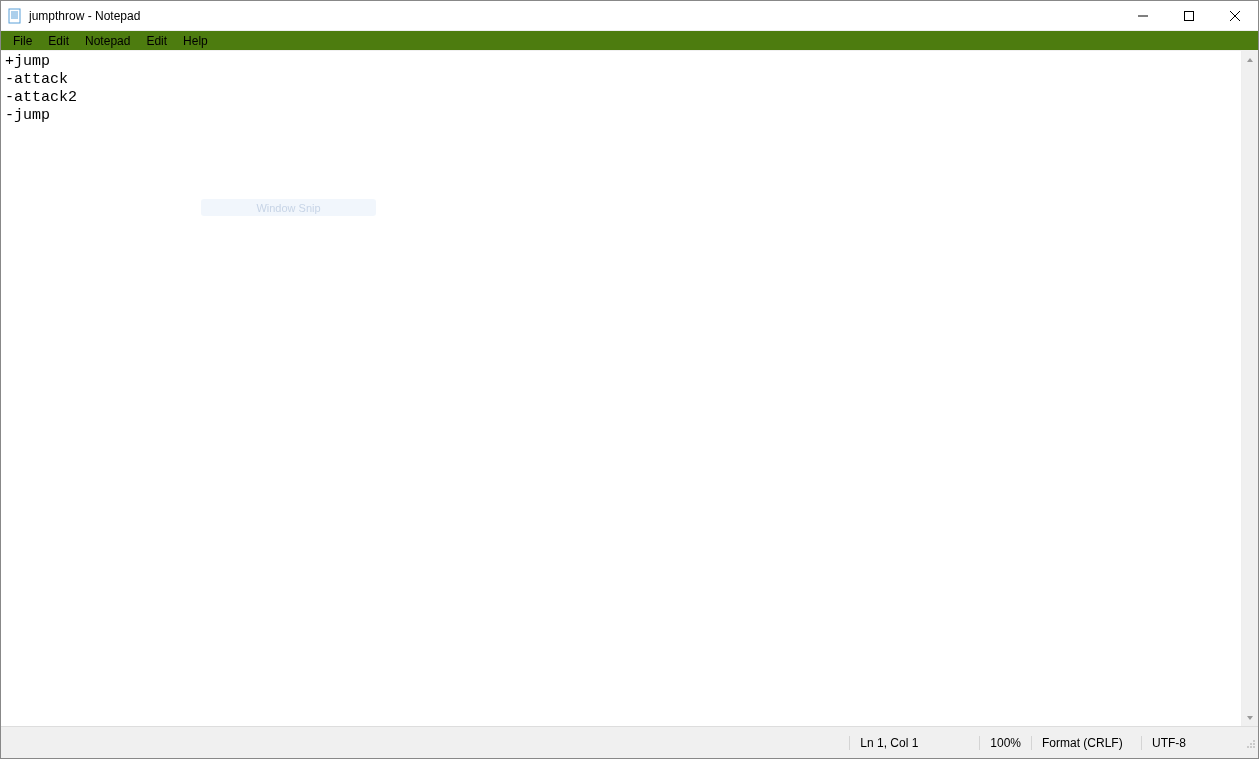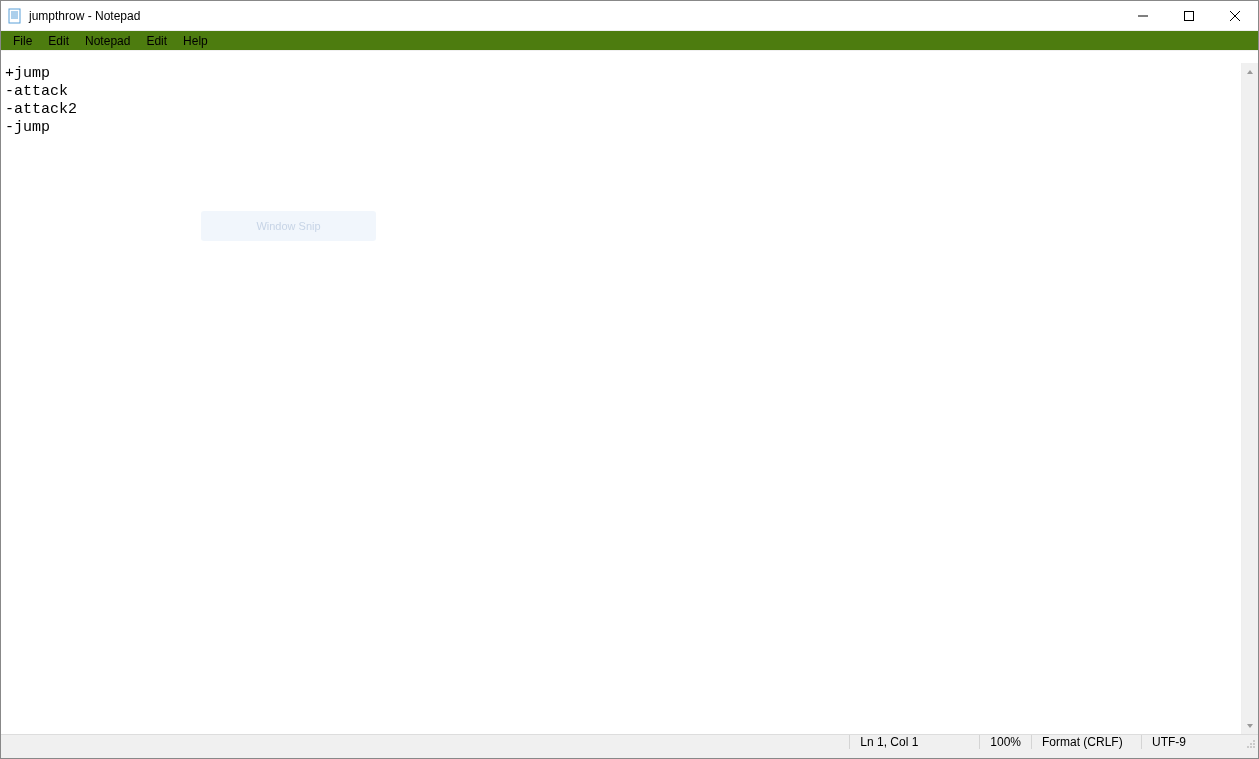--- a/index.html
+++ b/index.html
@@ -67,21 +67,20 @@
     padding: 2px 8px;
     font-size: 12px;
     color: #000;
     cursor: default;
   }
   .editor-area {
     flex: 1;
     position: relative;
     display: flex;
     background: #ffffff;
-    margin-top: 12px;
   }
   .text-content {
     flex: 1;
     padding: 2px 4px;
     font-family: Consolas, "Courier New", monospace;
     font-size: 15px;
     line-height: 1.2;
     white-space: pre;
     color: #000;
     outline: none;
@@ -99,25 +98,25 @@
   .scroll-arrow {
     height: 17px;
     display: flex;
     align-items: center;
     justify-content: center;
     font-size: 8px;
     color: #666;
   }
   .scroll-track { flex: 1; background: #f0f0f0; }
   .statusbar {
-    height: 24px;
+    height: 32px;
     background: #f0f0f0;
     border-top: 1px solid #ddd;
     display: flex;
-    align-items: flex-start;
+    align-items: center;
     font-size: 12px;
     color: #000;
   }
   .status-spacer { flex: 1; }
   .status-cell {
     border-left: 1px solid #d4d4d4;
     display: flex;
     align-items: center;
     padding: 0 10px;
     min-width: 60px;
@@ -131,21 +130,21 @@
     display: flex;
     align-items: flex-end;
     justify-content: flex-end;
     padding: 2px;
   }
   .watermark {
     position: absolute;
     left: 200px;
     top: 148px;
     width: 175px;
-    height: 30px;
+    height: 17px;
     background: rgba(200,220,245,0.25);
     border-radius: 3px;
     pointer-events: none;
     display: flex;
     align-items: center;
     justify-content: center;
     color: rgba(120,150,190,0.35);
     font-size: 11px;
     font-family: "Segoe UI", sans-serif;
   }
@@ -215,21 +214,21 @@
         </svg>
     </div>
   </div>
 </div>
 
 <div class="statusbar">
   <div class="status-spacer"></div>
   <div class="status-cell ln">Ln 1, Col 1</div>
   <div class="status-cell zoom">100%</div>
   <div class="status-cell eol">Format (CRLF)</div>
-  <div class="status-cell enc">UTF-9</div>
+  <div class="status-cell enc">UTF-8</div>
   <div class="resize-grip">
     <svg width="12" height="12" viewBox="0 0 12 12">
       <circle cx="10" cy="10" r="0.8" fill="#999"></circle>
       <circle cx="7" cy="10" r="0.8" fill="#999"></circle>
       <circle cx="10" cy="7" r="0.8" fill="#999"></circle>
       <circle cx="4" cy="10" r="0.8" fill="#999"></circle>
       <circle cx="7" cy="7" r="0.8" fill="#999"></circle>
       <circle cx="10" cy="4" r="0.8" fill="#999"></circle>
     </svg>
   </div>

